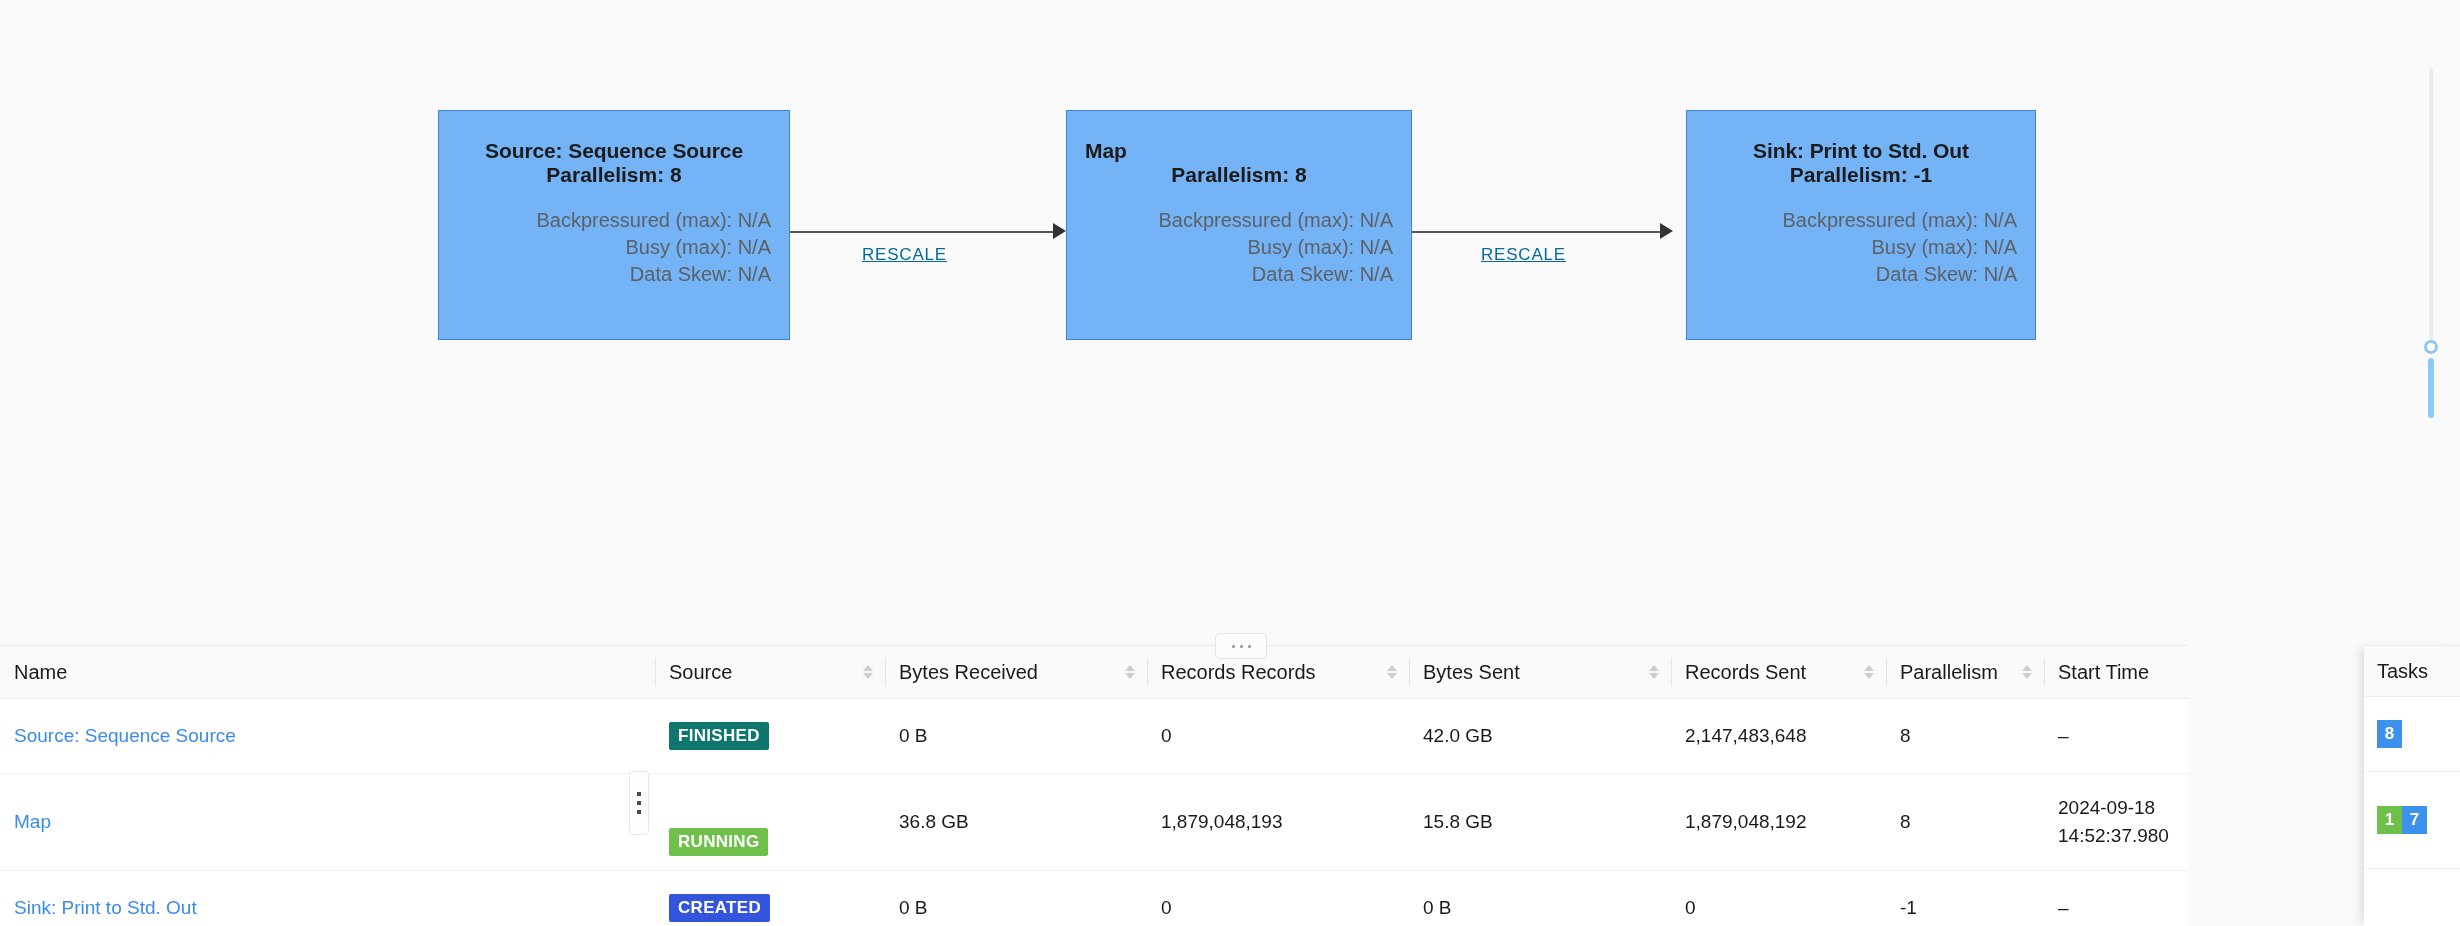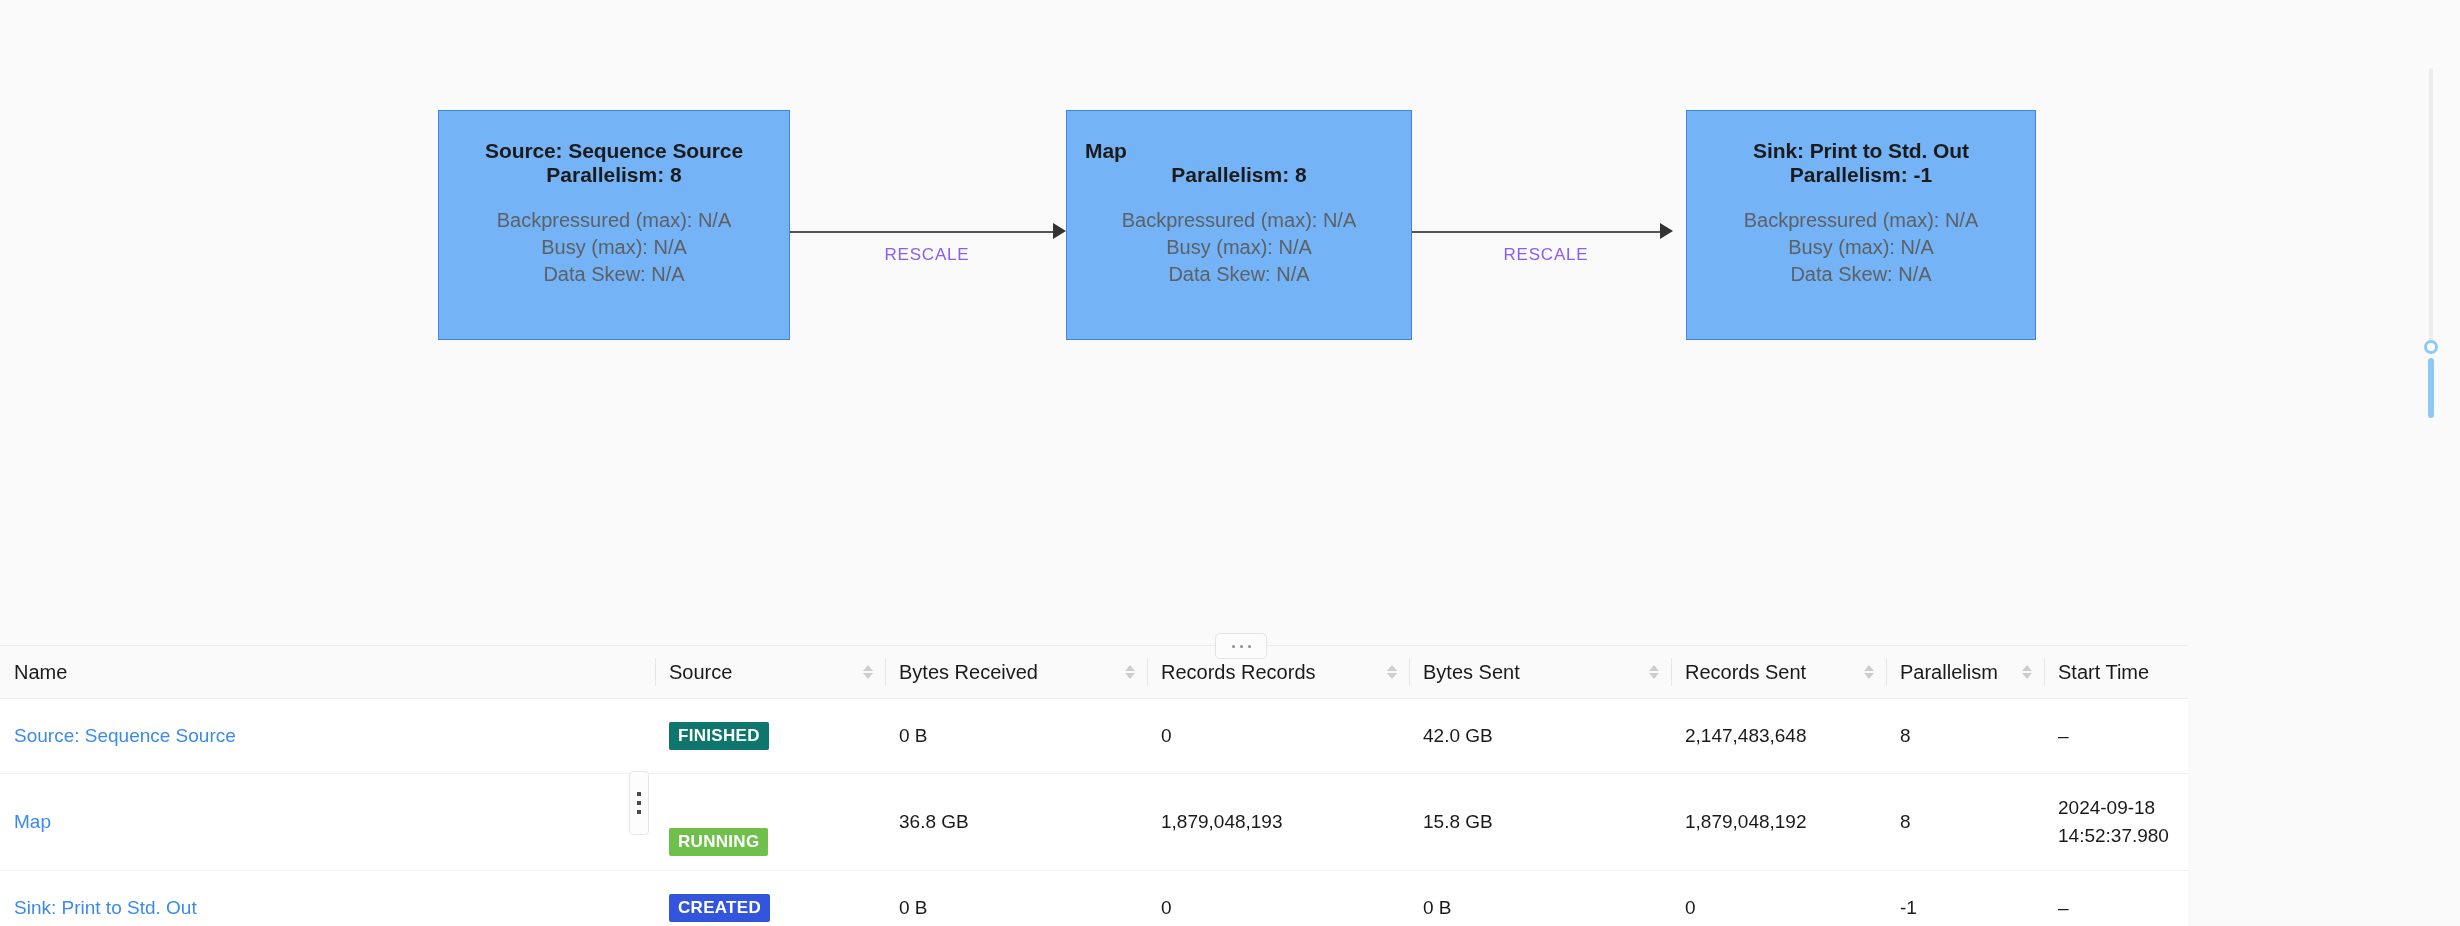--- a/index.html
+++ b/index.html
@@ -31,21 +31,21 @@
     letter-spacing: -0.1px;
   }
   .node-par {
     font-size: 21px;
     font-weight: bold;
     color: #1b1b1b;
     text-align: center;
   }
   .node-metrics {
     margin-top: 20px;
-    text-align: center;
+    text-align: right;
     color: #5d6166;
     font-size: 20px;
     line-height: 27px;
   }
   .node-head-center { text-align: center; }
   .node-head-left { text-align: left; }
 
   .edge-line {
     position: absolute;
     height: 0;
@@ -54,23 +54,24 @@
   .edge-arrow {
     position: absolute;
     width: 0; height: 0;
     border-top: 8px solid transparent;
     border-bottom: 8px solid transparent;
     border-left: 13px solid #333333;
   }
   .edge-label {
     position: absolute;
     font-size: 17px;
-    color: #8b5cf6;
+    color: #0369a1;
     letter-spacing: 0.8px;
-    text-align: center;
+    text-align: left;
+    text-decoration: underline;
   }
 
   
   .zoom-slider { position: absolute; left: 2424px; top: 68px; width: 14px; height: 340px; }
   .zoom-track {
     position: absolute; left: 5px; top: 0; width: 4px; height: 282px;
     background: #ececec; border-radius: 2px;
   }
   .zoom-fill {
     position: absolute; left: 4px; top: 290px; width: 6px; height: 60px;
@@ -429,14 +430,27 @@
       </tbody>
     </table>
   </div>
 
   <div class="col-resize">
     <span class="d"></span>
     <span class="d"></span>
     <span class="d"></span>
   </div>
 
+  <div class="tasks-col">
+    <div class="tasks-head">
+      <span>Tasks</span>
+    </div>
+    <div class="tasks-cell" style="height:75px;">
+      <span class="task-chip" style="background-color: rgb(61, 144, 236);">8</span>
+    </div>
+    <div class="tasks-cell" style="height:97px;">
+      <span class="task-chip" style="background-color: rgb(111, 192, 74);">1</span>
+      <span class="task-chip" style="background-color: rgb(61, 144, 236);">7</span>
+    </div>
+    <div class="tasks-cell" style="height:75px;"></div>
+  </div>
 
 </div>
 
 </body></html>

